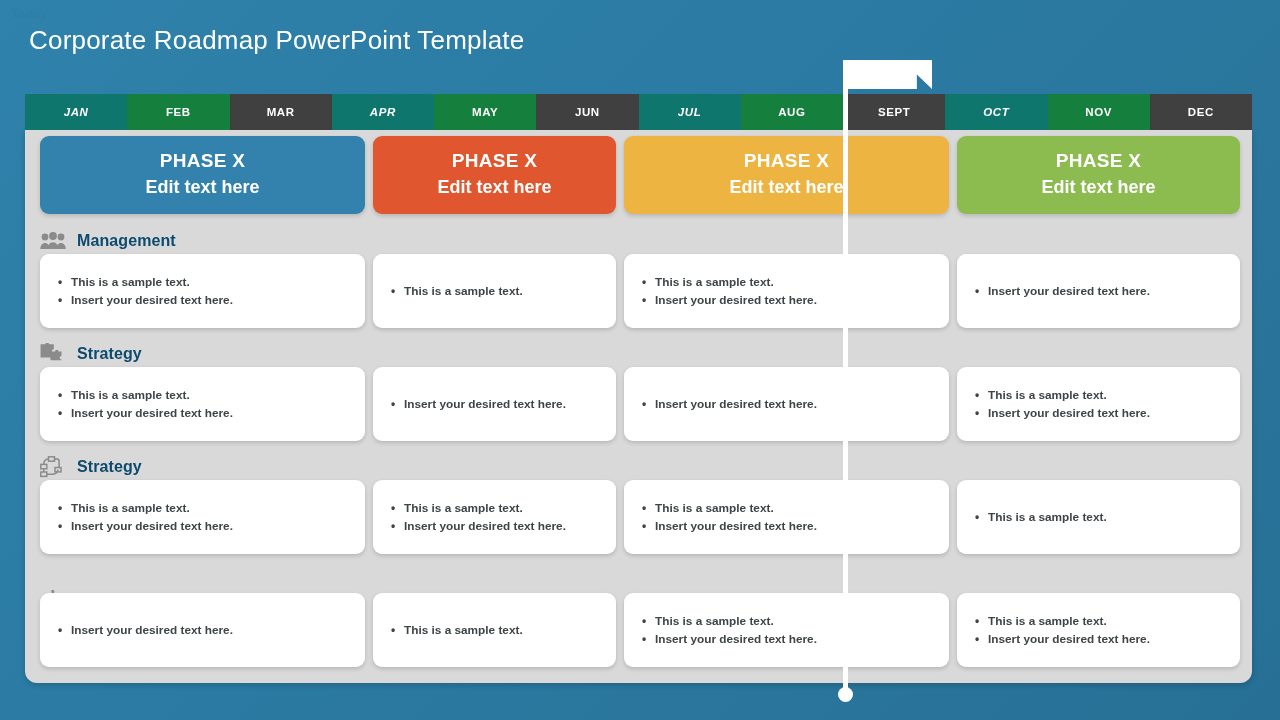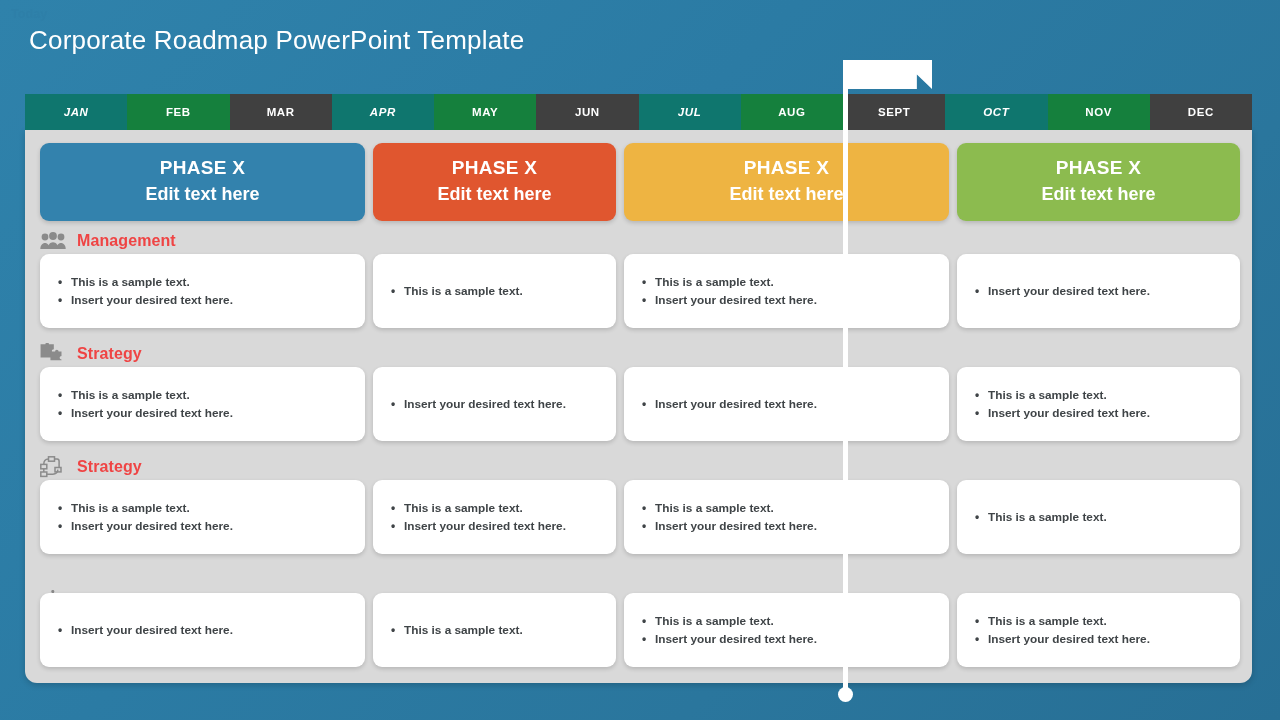--- a/index.html
+++ b/index.html
@@ -106,21 +106,21 @@
     border-bottom-left-radius: 12px;
     border-bottom-right-radius: 12px;
     z-index: 10;
     box-shadow: 0 2px 6px rgba(0,0,0,0.18);
   }
 
   
   #phase-row {
     position: absolute;
     left: 40px;
-    top: 143px;
+    top: 136px;
     width: 1199px;
     height: 78px;
     z-index: 25;
   }
   .phase-bar {
     position: absolute;
     top: 0;
     height: 78px;
     border-radius: 9px;
     color: #ffffff;
@@ -158,21 +158,21 @@
     width: 28px;
     height: 24px;
     display: flex;
     align-items: center;
     justify-content: flex-start;
     color: #8b8b8b;
   }
   .section-label {
     font-size: 16px;
     font-weight: bold;
-    color: #ef4444;
+    color: #0c4a6e;
     margin-left: 9px;
     letter-spacing: 0.1px;
   }
 
   .card {
     position: absolute;
     height: 74px;
     background: #ffffff;
     border-radius: 9px;
     box-shadow: 0 2px 4px rgba(0,0,0,0.16);

